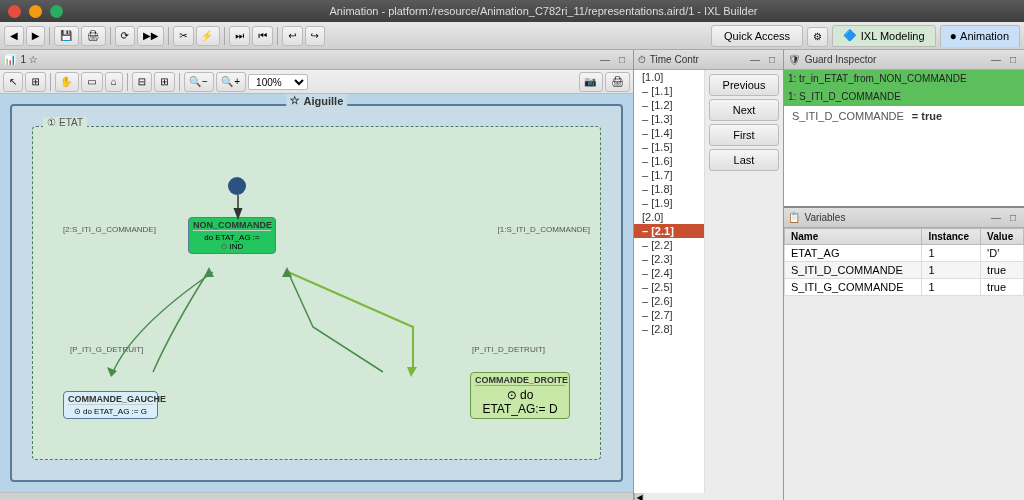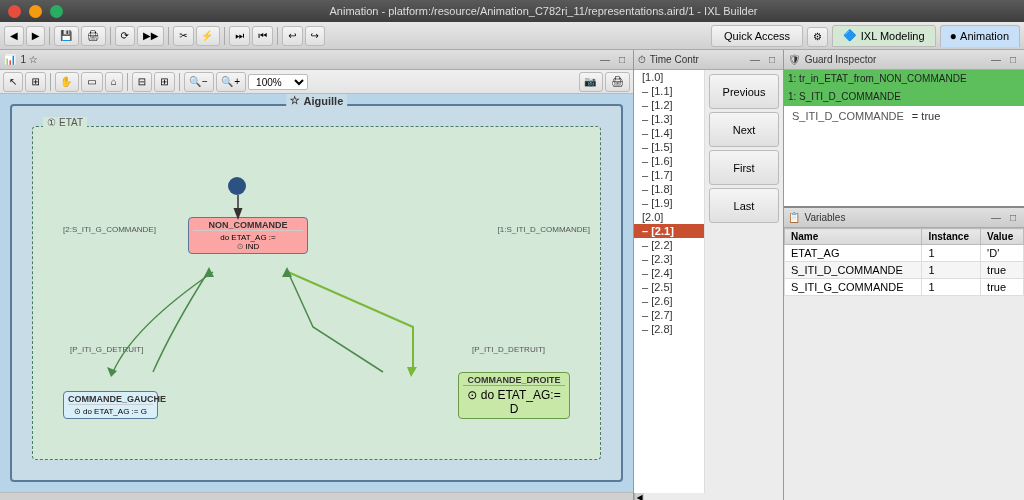--- a/index.html
+++ b/index.html
@@ -214,21 +214,21 @@
       display: flex;
       flex-direction: column;
       align-items: center;
       padding: 4px;
       gap: 3px;
       background: #ececec;
       border-left: 1px solid #ddd;
     }
     .nav-btn {
       width: 70px;
-      height: 35px;
+      height: 22px;
       background: linear-gradient(to bottom, #f5f5f5, #e0e0e0);
       border: 1px solid #bbb;
       border-radius: 3px;
       font-size: 11px;
       cursor: pointer;
       text-align: center;
     }
     .mid-content {
       display: flex;
       flex: 1;
@@ -266,21 +266,21 @@
       line-height: 14px;
     }
     .guard-value-row {
       background: white;
       padding: 4px 8px;
       font-size: 11px;
       display: flex;
       gap: 8px;
     }
     .guard-var { color: #555; }
-    .guard-val { color: #333; }
+    .guard-val { color: #333; font-weight: bold; }
 
     .variables-panel {
       flex: 1;
       display: flex;
       flex-direction: column;
     }
     .var-table {
       width: 100%;
       border-collapse: collapse;
       background: white;
@@ -413,31 +413,31 @@
         </div>
 
         <div class="inner-box">
           <div class="inner-title">
             <span>①</span>
             <span>ETAT</span>
           </div>
 
           <div class="circle-node" style="top:50px; left:195px;"></div>
 
-          <div class="node" style="top:90px; left:155px; width:120px; background:#fca5a5;">
+          <div class="node" style="top:90px; left:155px; width:88px; background:#22c55e;">
             <div class="node-title">NON_COMMANDE</div>
             <div style="font-size:8px;">do ETAT_AG :=<br><span style="color:#555">⊙</span> IND</div>
           </div>
 
           <div class="node" style="bottom:40px; left:30px; width:95px; background:#d8eef8;">
             <div class="node-title">COMMANDE_GAUCHE</div>
             <div style="font-size:8px;">⊙ do ETAT_AG := G</div>
           </div>
 
-          <div class="node" style="bottom:40px; right:30px; width:112px; background:#c8e8a8; border-color:#6a9a4a;">
+          <div class="node" style="bottom:40px; right:30px; width:100px; background:#c8e8a8; border-color:#6a9a4a;">
             <div class="node-title" style="border-color:#8ab86a;">COMMANDE_DROITE</div>
             <div style="font-size:12px;">⊙ do ETAT_AG:= D</div>
           </div>
 
           <div class="edge-label" style="top:98px; left:30px;">[2:S_ITI_G_COMMANDE]</div>
           <div class="edge-label" style="top:98px; right:10px;">[1:S_ITI_D_COMMANDE]</div>
           <div class="edge-label" style="bottom:105px; left:37px;">[P_ITI_G_DETRUIT]</div>
           <div class="edge-label" style="bottom:105px; right:55px;">[P_ITI_D_DETRUIT]</div>
 
           <svg class="diagram-svg">

